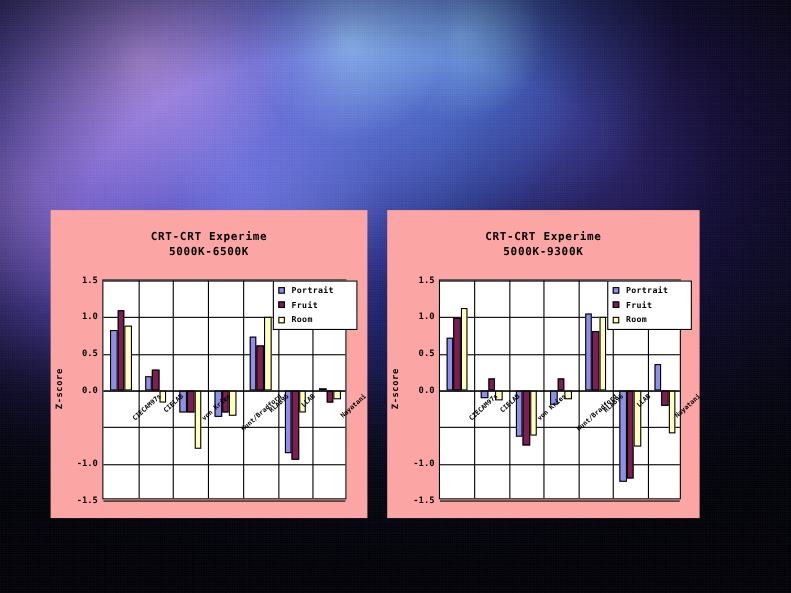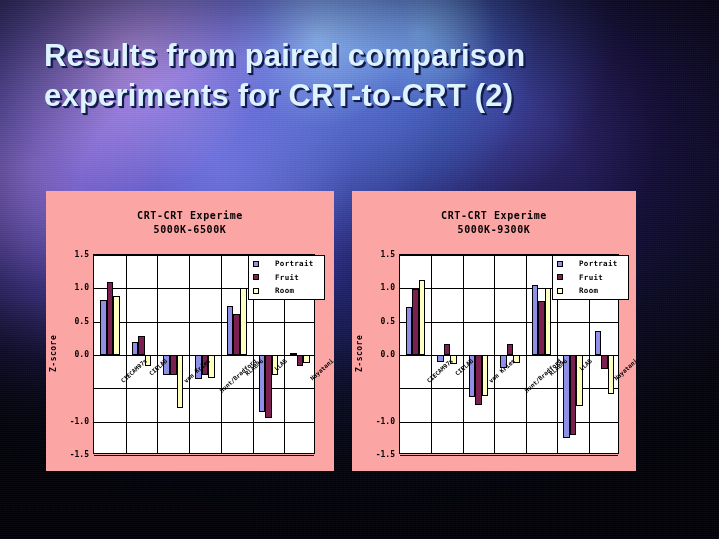--- a/index.html
+++ b/index.html
@@ -96,39 +96,37 @@
     transform:rotate(-42deg);transform-origin:right top;
     white-space:nowrap;text-align:right;
     letter-spacing:0px;
   }
   .bar{position:absolute;border:1px solid #000;box-sizing:border-box;}
   .legend{
     position:absolute;background:#fff;border:1px solid #000;
     padding:4px 5px 4px 4px;
   }
   .legend-row{
-    display:flex;align-items:center;gap:16px;
+    display:flex;align-items:center;gap:6px;
     font-family:"DejaVu Sans Mono", monospace;
     font-size:7.5px;font-weight:bold;color:#000;
     line-height:1;margin-bottom:6px;letter-spacing:0.3px;
   }
   .legend-row:last-child{margin-bottom:0;}
   .swatch{width:6px;height:6px;border:1px solid #000;box-sizing:border-box;flex:none;}
 </style>
 </head>
 <body>
 
 <div id="slide">
 
   <div class="bg-layer" id="bg-base"></div>
   <div class="bg-layer" id="bg-vignette"></div>
   <div class="bg-layer" id="bg-noise"></div>
 
-  <div id="title">Results from paired comparison
-experiments for CRT-to-CRT (2)</div>
 
   <div class="panel" id="panel-left">
       <div class="chart-title">CRT-CRT Experime
 5000K-6500K</div>
       <div class="plot" style="left: 47px; top: 63px; width: 222px; height: 200px;">
         <div class="gridline-h" style="top: 200px;"></div>
         <div class="gridline-h" style="top: 167px;"></div>
         <div class="gridline-h" style="top: 133px;"></div>
         <div class="gridline-h" style="top: 100px;"></div>
         <div class="gridline-h" style="top: 67px;"></div>

